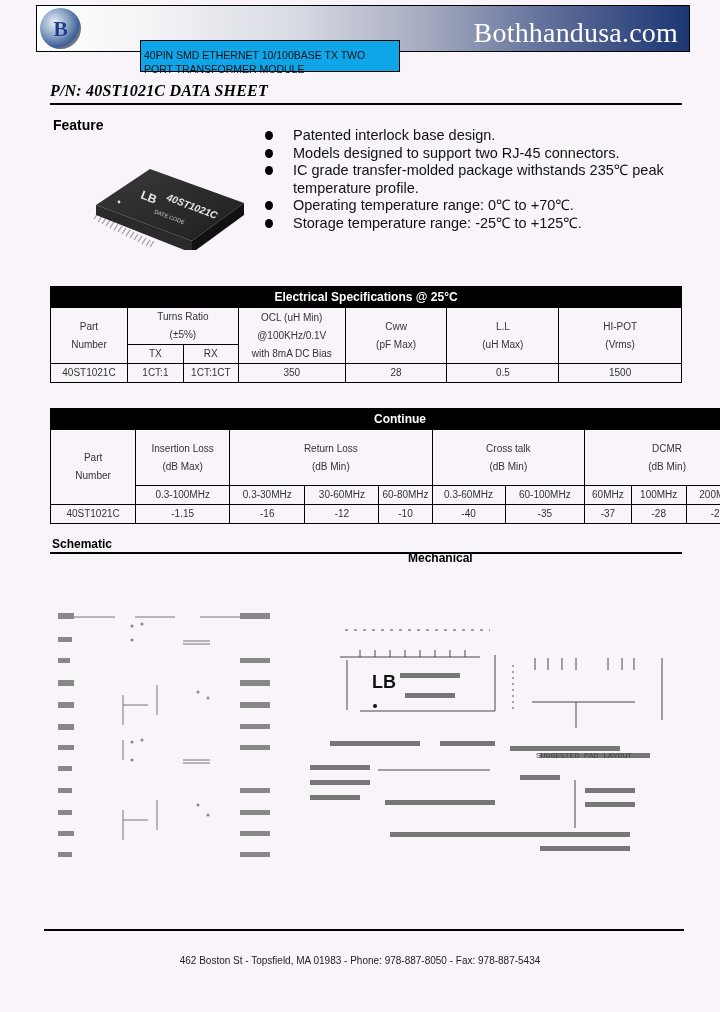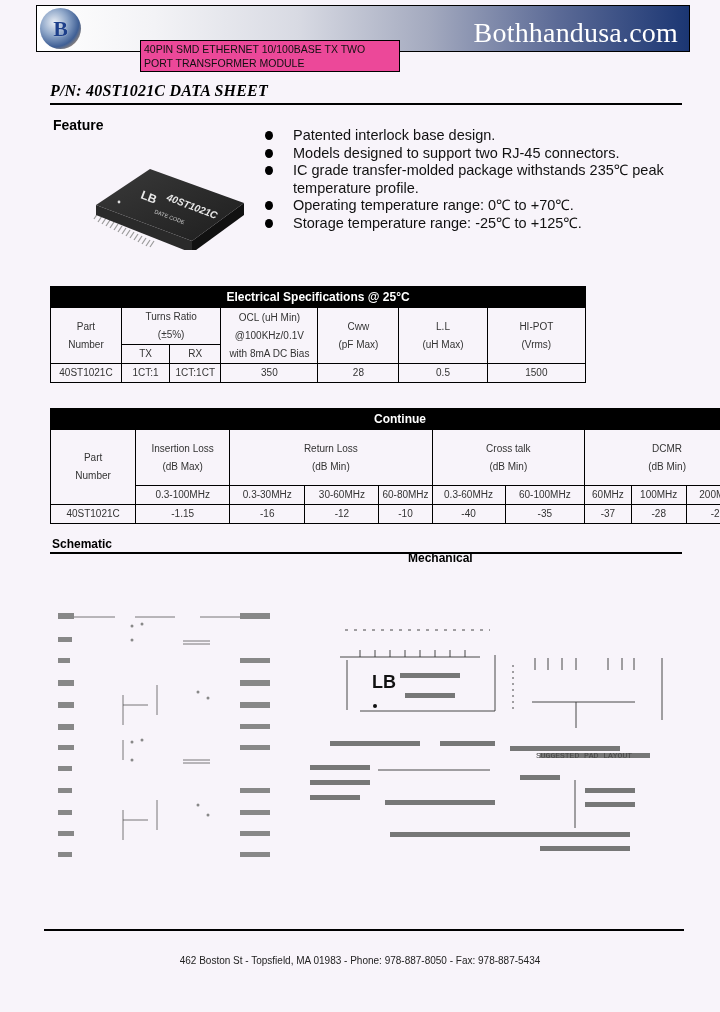--- a/index.html
+++ b/index.html
@@ -9,40 +9,40 @@
   .abs { position: absolute; }
 
   
   .banner { left: 36px; top: 5px; width: 654px; height: 47px; border: 1px solid #000;
     background: linear-gradient(to right, #ffffff 0%, #f3f3f6 18%, #d8dae3 40%, #a4aabf 60%, #5b6a96 80%, #1b3673 100%); }
   .logo { left: 40px; top: 8px; width: 41px; height: 41px; border-radius: 50%;
     background: radial-gradient(circle at 35% 35%, #e9eef5 0%, #8fa7c9 35%, #3f5f95 65%, #b59670 85%, #6d5a47 100%);
     display: flex; align-items: center; justify-content: center; }
   .logo span { font-family: "Liberation Serif", serif; font-weight: bold; font-size: 22px; color: #1d3f8a; text-shadow: 0 0 1px #fff; }
   .site { right: 42px; top: 17px; font-family: "Liberation Serif", serif; font-size: 28px; color: #ffffff; letter-spacing: 0.2px; margin-left: 36px; }
-  .subtitle-box { left: 140px; top: 40px; width: 260px; height: 32px; border: 1px solid #000; background: #ec4899;
-    font-size: 10.5px; line-height: 14px; padding: 1px 3px; color: #111; }
+  .subtitle-box { left: 140px; top: 40px; width: 260px; height: 32px; border: 1px solid #000; background: #0ea5e9;
+    font-size: 10.5px; line-height: 14px; padding: 7px 3px; color: #111; }
 
   .pn-title { left: 50px; top: 82px; font-family: "Liberation Serif", serif; font-weight: bold; font-size: 16px; letter-spacing: 0.2px; font-style: italic; }
   .rule { left: 50px; height: 2px; background: #000; }
 
   .feature-h { left: 53px; top: 117px; font-weight: bold; font-size: 14px; }
 
   
   .chip { left: 92px; top: 155px; width: 160px; height: 95px; }
 
   .features { left: 264px; top: 127px; width: 420px; font-size: 14.5px; line-height: 17.5px; color: #111; list-style: none; }
   .features li { position: relative; padding-left: 29px; }
   .features li::before { content: ""; position: absolute; left: 1px; top: 4px; width: 8px; height: 9px; border-radius: 50%; background: #000; }
 
   
   table.spec { position: absolute; border-collapse: collapse; font-size: 10px; color: #333; }
   table.spec td { border: 1px solid #000; text-align: center; vertical-align: middle; padding: 0; line-height: 18px; }
   table.spec td.hdr { background: #000; color: #fff; font-weight: bold; font-size: 12px; line-height: 20px; border-color: #000; }
-  .t1 { left: 50px; top: 286px; width: 536px; }
+  .t1 { left: 50px; top: 286px; width: 632px; }
   .t2 { left: 50px; top: 408px; width: 700px; }
 
   .sec-h { font-weight: bold; font-size: 12px; }
 
   .diagram { position: absolute; }
 
   .footer-rule { left: 44px; top: 929px; width: 640px; height: 2px; background: #000; }
   .footer { left: 0; width: 720px; top: 955px; text-align: center; font-size: 10px; color: #222; }
 </style>
 </head>

